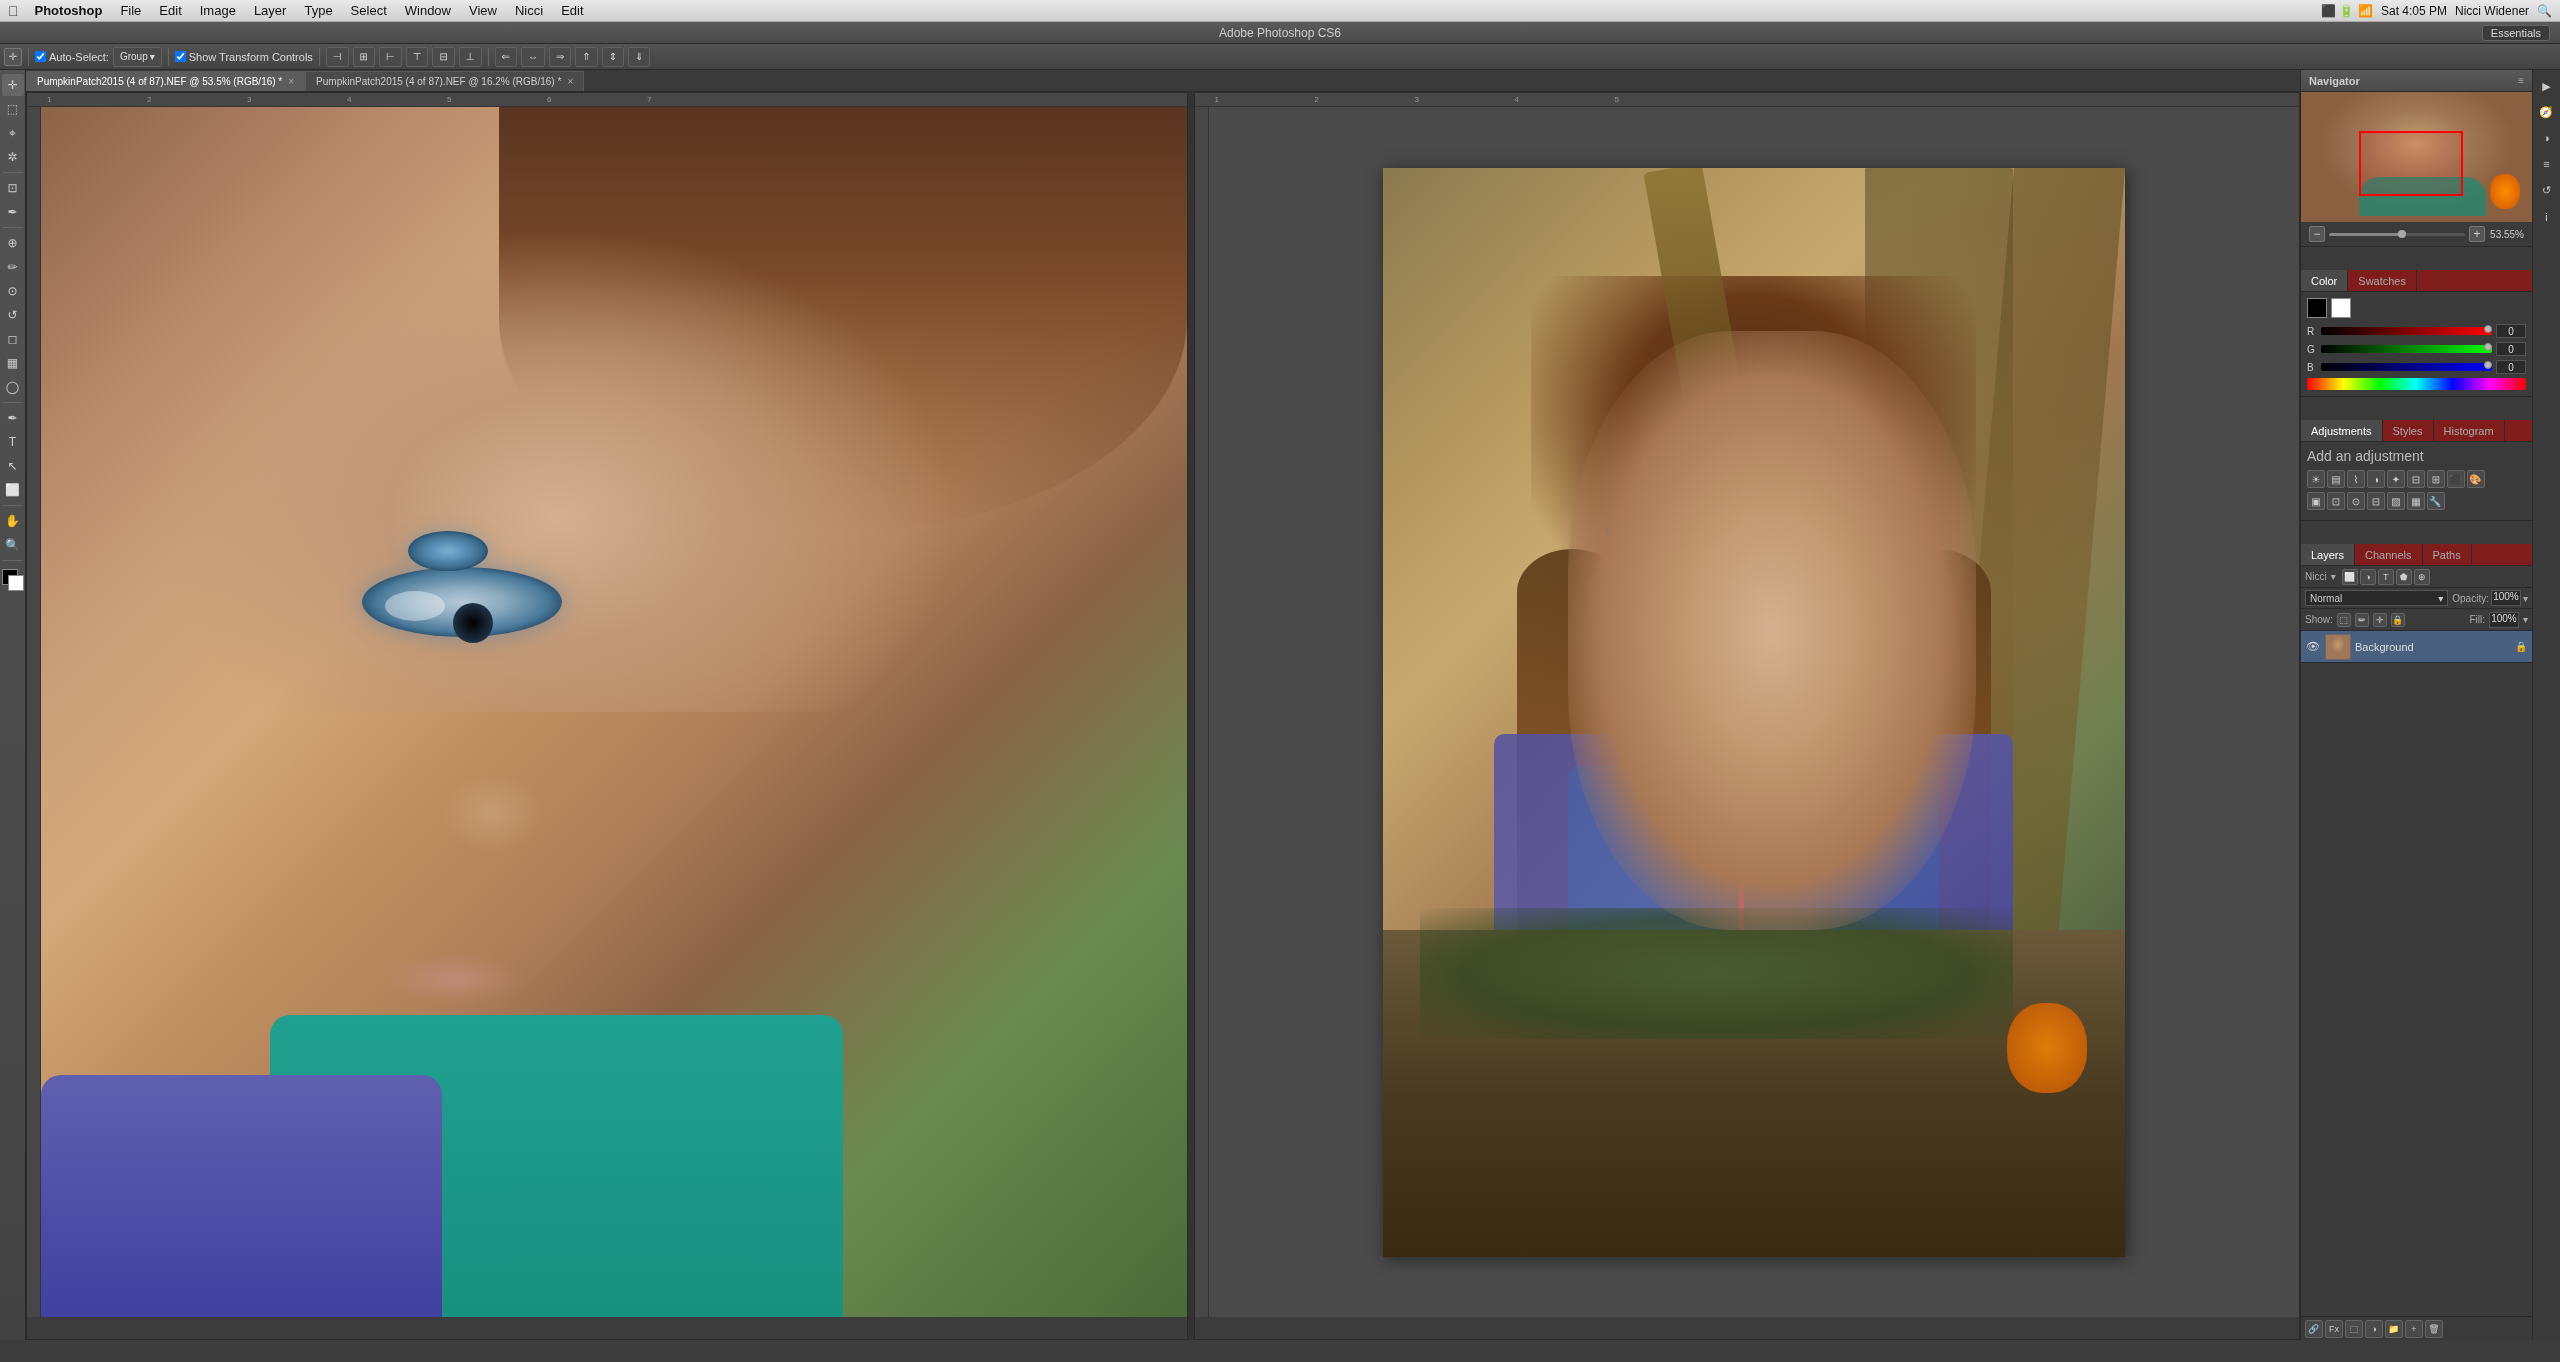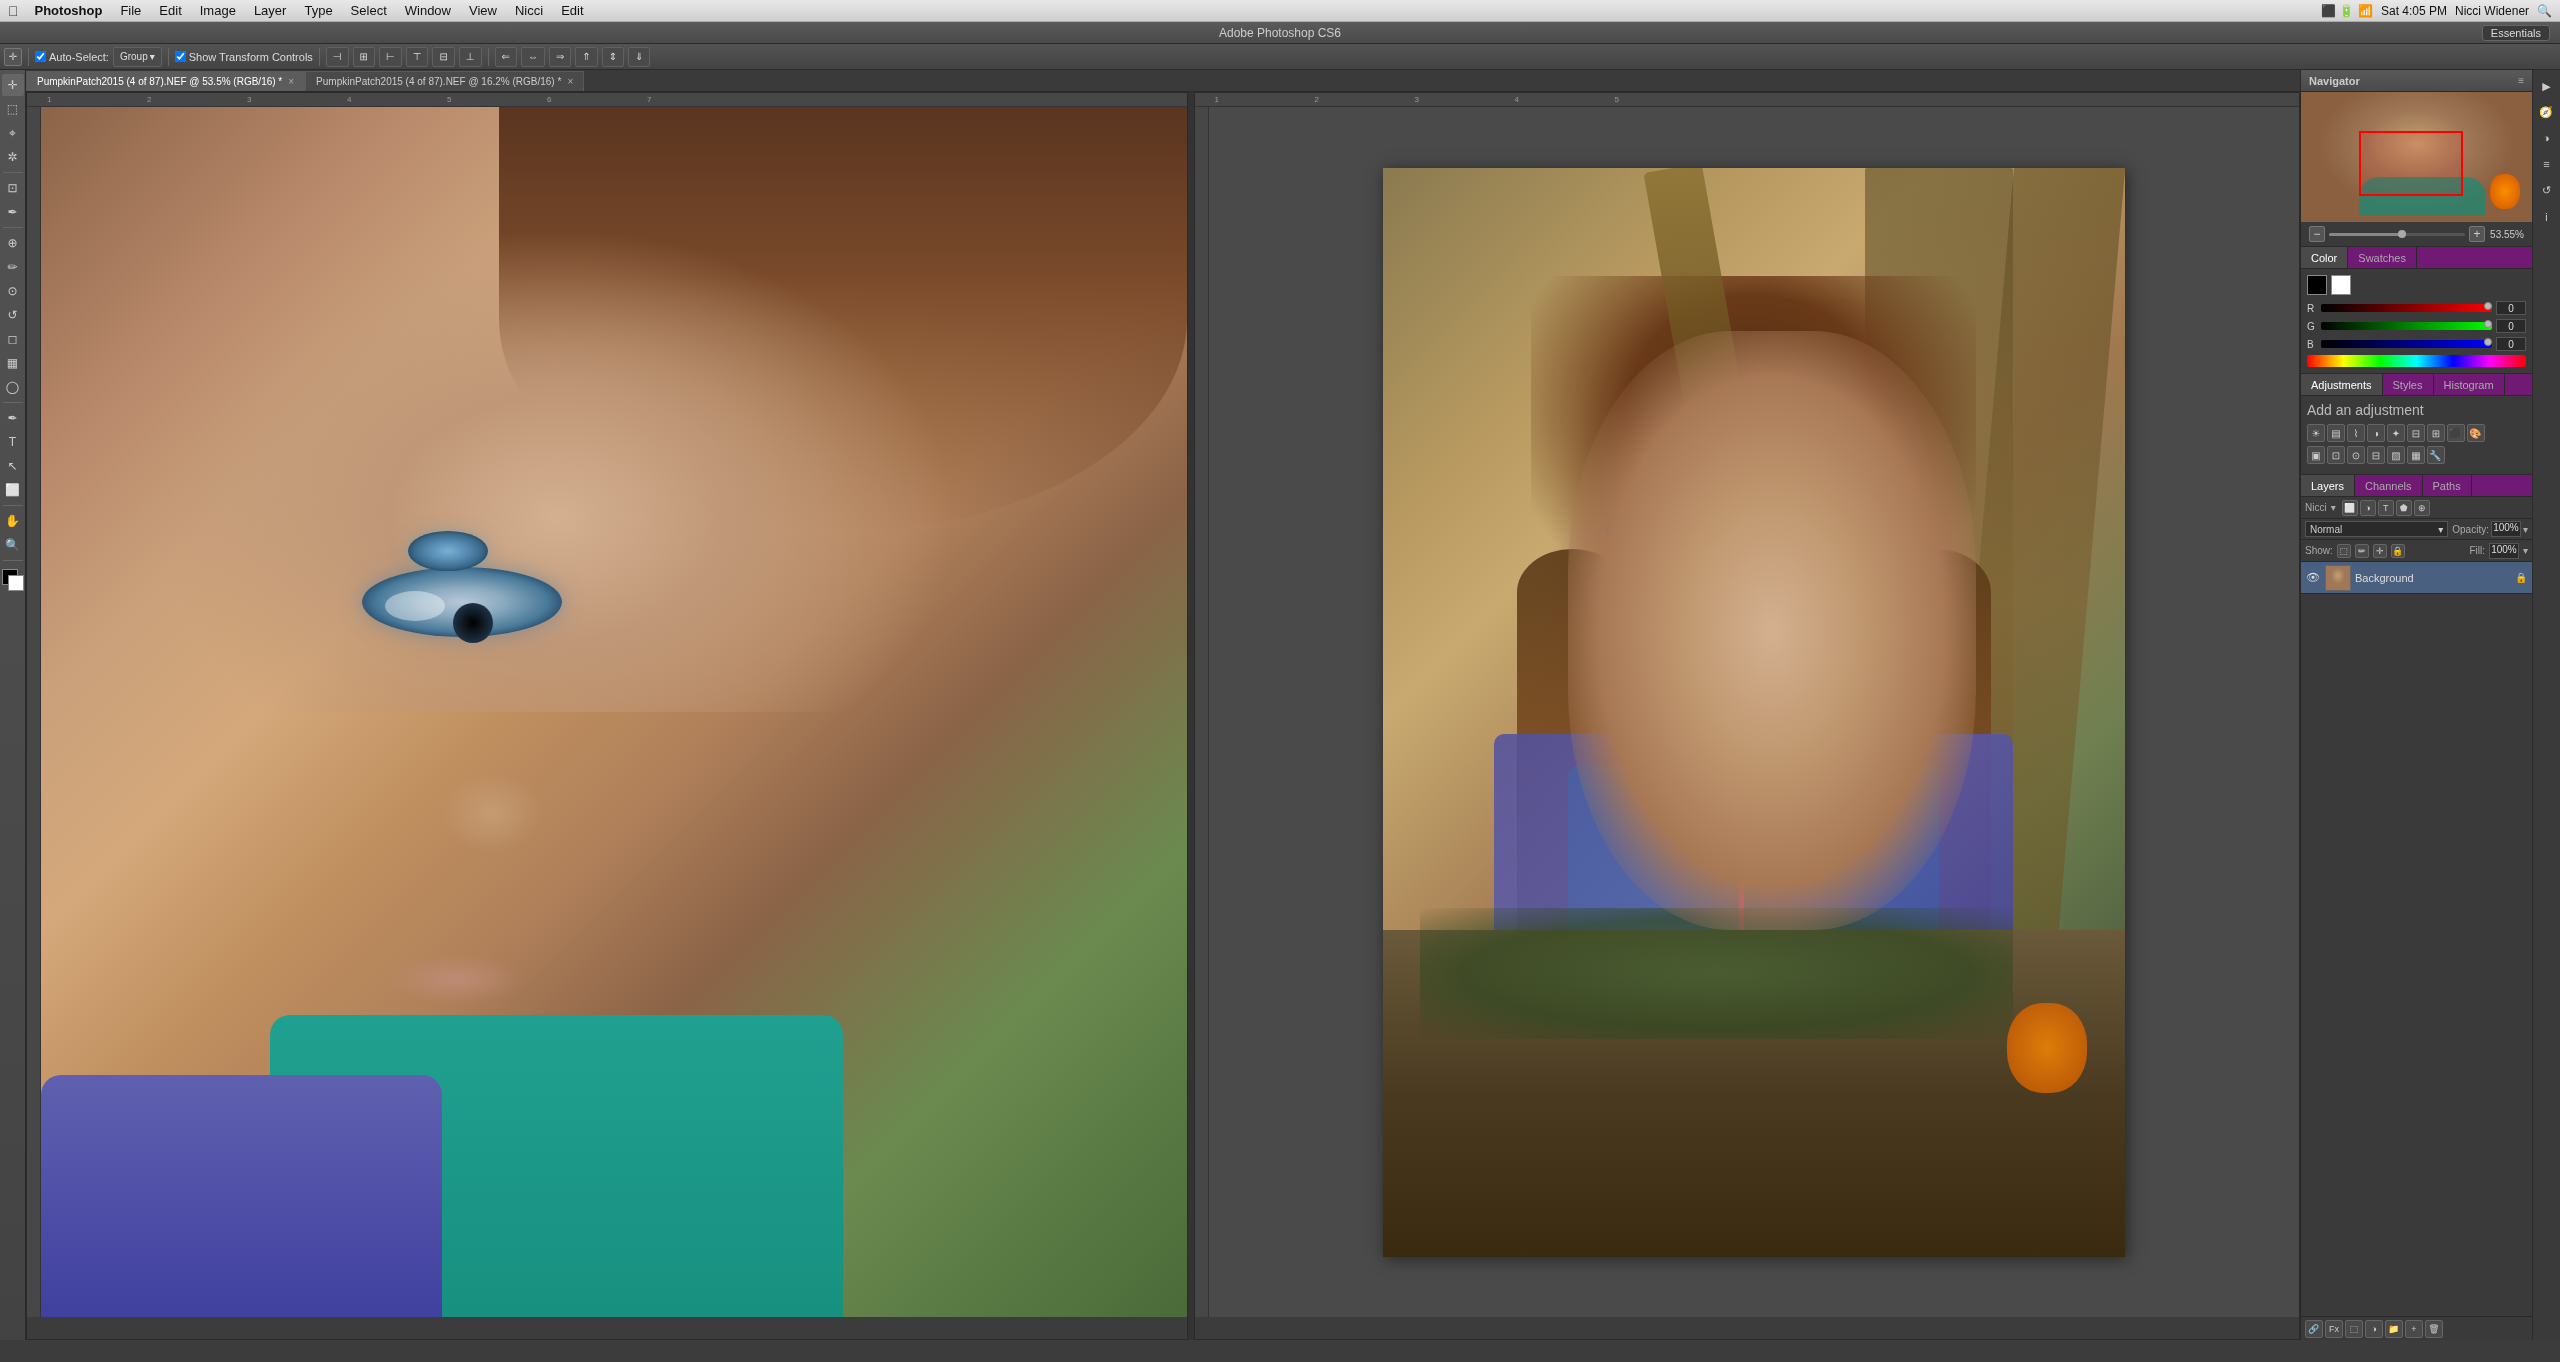--- a/index.html
+++ b/index.html
@@ -456,22 +456,23 @@
       font-size: 10px;
       color: #ccc;
       min-width: 35px;
       text-align: right;
     }
 
     
     .panel-tabs {
       display: flex;
       height: 22px;
-      background: #701a75;
+      background: #7f1d1d;
       border-bottom: 1px solid #2a2a2a;
+      margin-top: 23px;
     }
     .panel-tab {
       padding: 0 10px;
       font-size: 11px;
       color: #aaa;
       display: flex;
       align-items: center;
       cursor: pointer;
       border-right: 1px solid #2a2a2a;
     }

